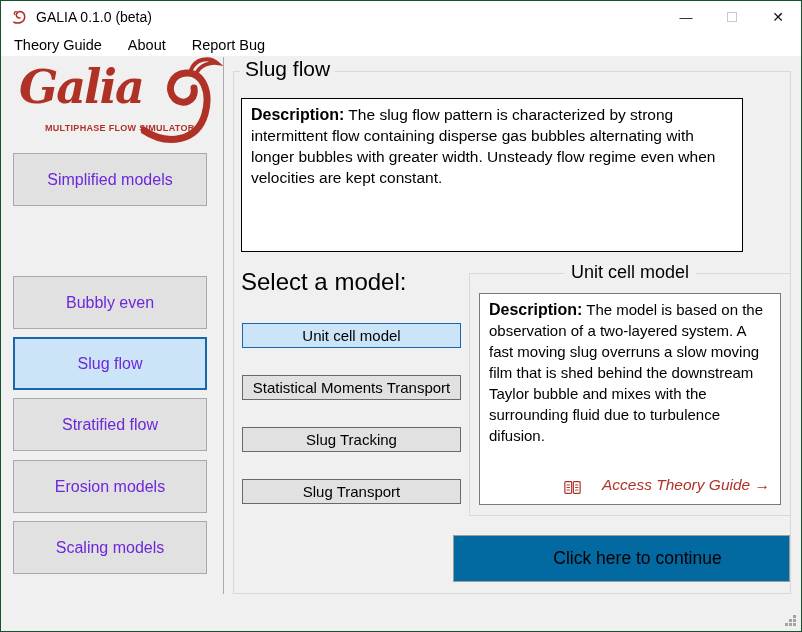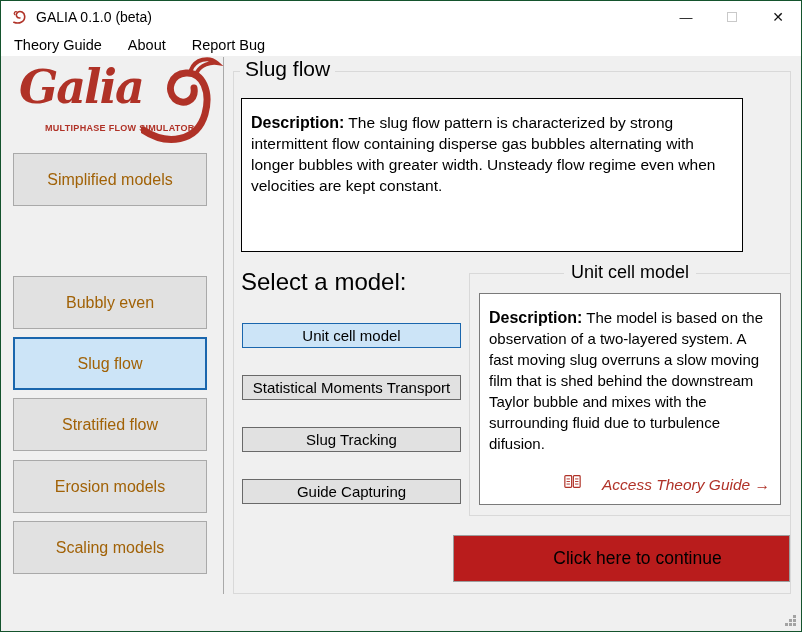--- a/index.html
+++ b/index.html
@@ -41,62 +41,62 @@
     position:absolute; left:32px; top:64px; width:160px;
     font-size:9.5px; font-weight:bold; letter-spacing:0.3px; color:#b03227;
     transform:scaleX(0.95); transform-origin:left;
     white-space:nowrap;
   }
   
   .side-btn {
     position:absolute; left:12px; width:194px; height:53px;
     background:#e1e1e1; border:1px solid #a9a9a9;
     display:flex; align-items:center; justify-content:center;
-    font-size:16px; color:#a16207;
+    font-size:16px; color:#6d28d9;
   }
   .side-btn.selected { background:#cce4f7; border:2px solid #1a66ad; }
   
   .groupbox { position:absolute; border:1px solid #d9d9d9; }
   .gb-main { left:232px; top:15px; width:558px; height:523px; }
   .gb-main > .legend {
     position:absolute; top:-15px; left:6px; padding:0 5px;
     background:#f0f0f0; font-size:21px; color:#000; white-space:nowrap;
   }
   .gb-unit { left:468px; top:217px; width:322px; height:243px; }
   .gb-unit > .legend {
     position:absolute; top:-12px; left:50%; transform:translateX(-50%);
     padding:0 7px; background:#f0f0f0; font-size:18px; color:#000; white-space:nowrap;
   }
   
   .descbox {
     position:absolute; background:#fff; color:#000;
-    padding:13px 9px; font-size:15.5px; line-height:21px;
+    padding:5px 9px; font-size:15.5px; line-height:21px;
   }
   .descbox b { font-size:16px; }
   .desc-slug { left:240px; top:42px; width:502px; height:154px; border:1px solid #000; }
   .desc-unit { left:478px; top:237px; width:302px; height:212px; border:1px solid #7a7a7a; font-size:15px; }
   .select-label { position:absolute; left:240px; top:212px; font-size:24px; color:#000; }
   
   .model-btn {
     position:absolute; left:241px; width:219px; height:25px;
     background:#e1e1e1; border:1px solid #696969;
     display:flex; align-items:center; justify-content:center;
     font-size:15px; color:#000;
   }
   .model-btn.selected { background:#cce4f7; border:1px solid #1a66ad; }
   
   .theory-link {
     position:absolute; right:10px; bottom:9px;
-    display:flex; align-items:flex-start; gap:21px;
+    display:flex; align-items:flex-end; gap:21px;
     color:#b03228; font-style:italic; font-size:15.5px; white-space:nowrap;margin-top:48px;
   }
   
   .continue-btn {
     position:absolute; left:452px; top:479px; width:337px; height:47px;
-    background:#b91c1c; border:1px solid #9d9d9d;
+    background:#0369a1; border:1px solid #9d9d9d;
     display:flex; align-items:center; justify-content:center;
     font-size:17.5px; color:#000;padding-left:32px;
   }
   .grip { position:absolute; right:4px; bottom:4px; }
 </style>
 </head>
 <body>
 
 <div class="win">
 
@@ -144,21 +144,21 @@
       <span class="legend">Slug flow</span>
     </div>
 
     <div class="descbox desc-slug"><b>Description:</b><span> The slug flow pattern is characterized by strong intermittent flow containing disperse gas bubbles alternating with longer bubbles with greater width. Unsteady flow regime even when velocities are kept constant.</span></div>
 
     <div class="select-label">Select a model:</div>
 
     <div class="model-btn selected" style="top:267px">Unit cell model</div>
     <div class="model-btn" style="top:319px">Statistical Moments Transport</div>
     <div class="model-btn" style="top:371px">Slug Tracking</div>
-    <div class="model-btn" style="top:423px">Guide Capturing</div>
+    <div class="model-btn" style="top:423px">Slug Transport</div>
 
     <div class="groupbox gb-unit">
       <span class="legend">Unit cell model</span>
     </div>
     <div class="descbox desc-unit"><b>Description:</b><span> The model is based on the observation of a two-layered system. A fast moving slug overruns a slow moving film that is shed behind the downstream Taylor bubble and mixes with the surrounding fluid due to turbulence difusion.</span>
       <span class="theory-link">
         <svg width="17" height="15" viewBox="0 0 20 17">
           <rect x="1" y="1.5" width="8" height="14" rx="1" fill="none" stroke="#b03228" stroke-width="1.4"></rect>
           <rect x="11" y="1.5" width="8" height="14" rx="1" fill="none" stroke="#b03228" stroke-width="1.4"></rect>
           <path d="M3,5.5 h4 M3,8.5 h4 M3,11.5 h4 M13,5.5 h4 M13,8.5 h4 M13,11.5 h4" stroke="#b03228" stroke-width="1.1"></path>

